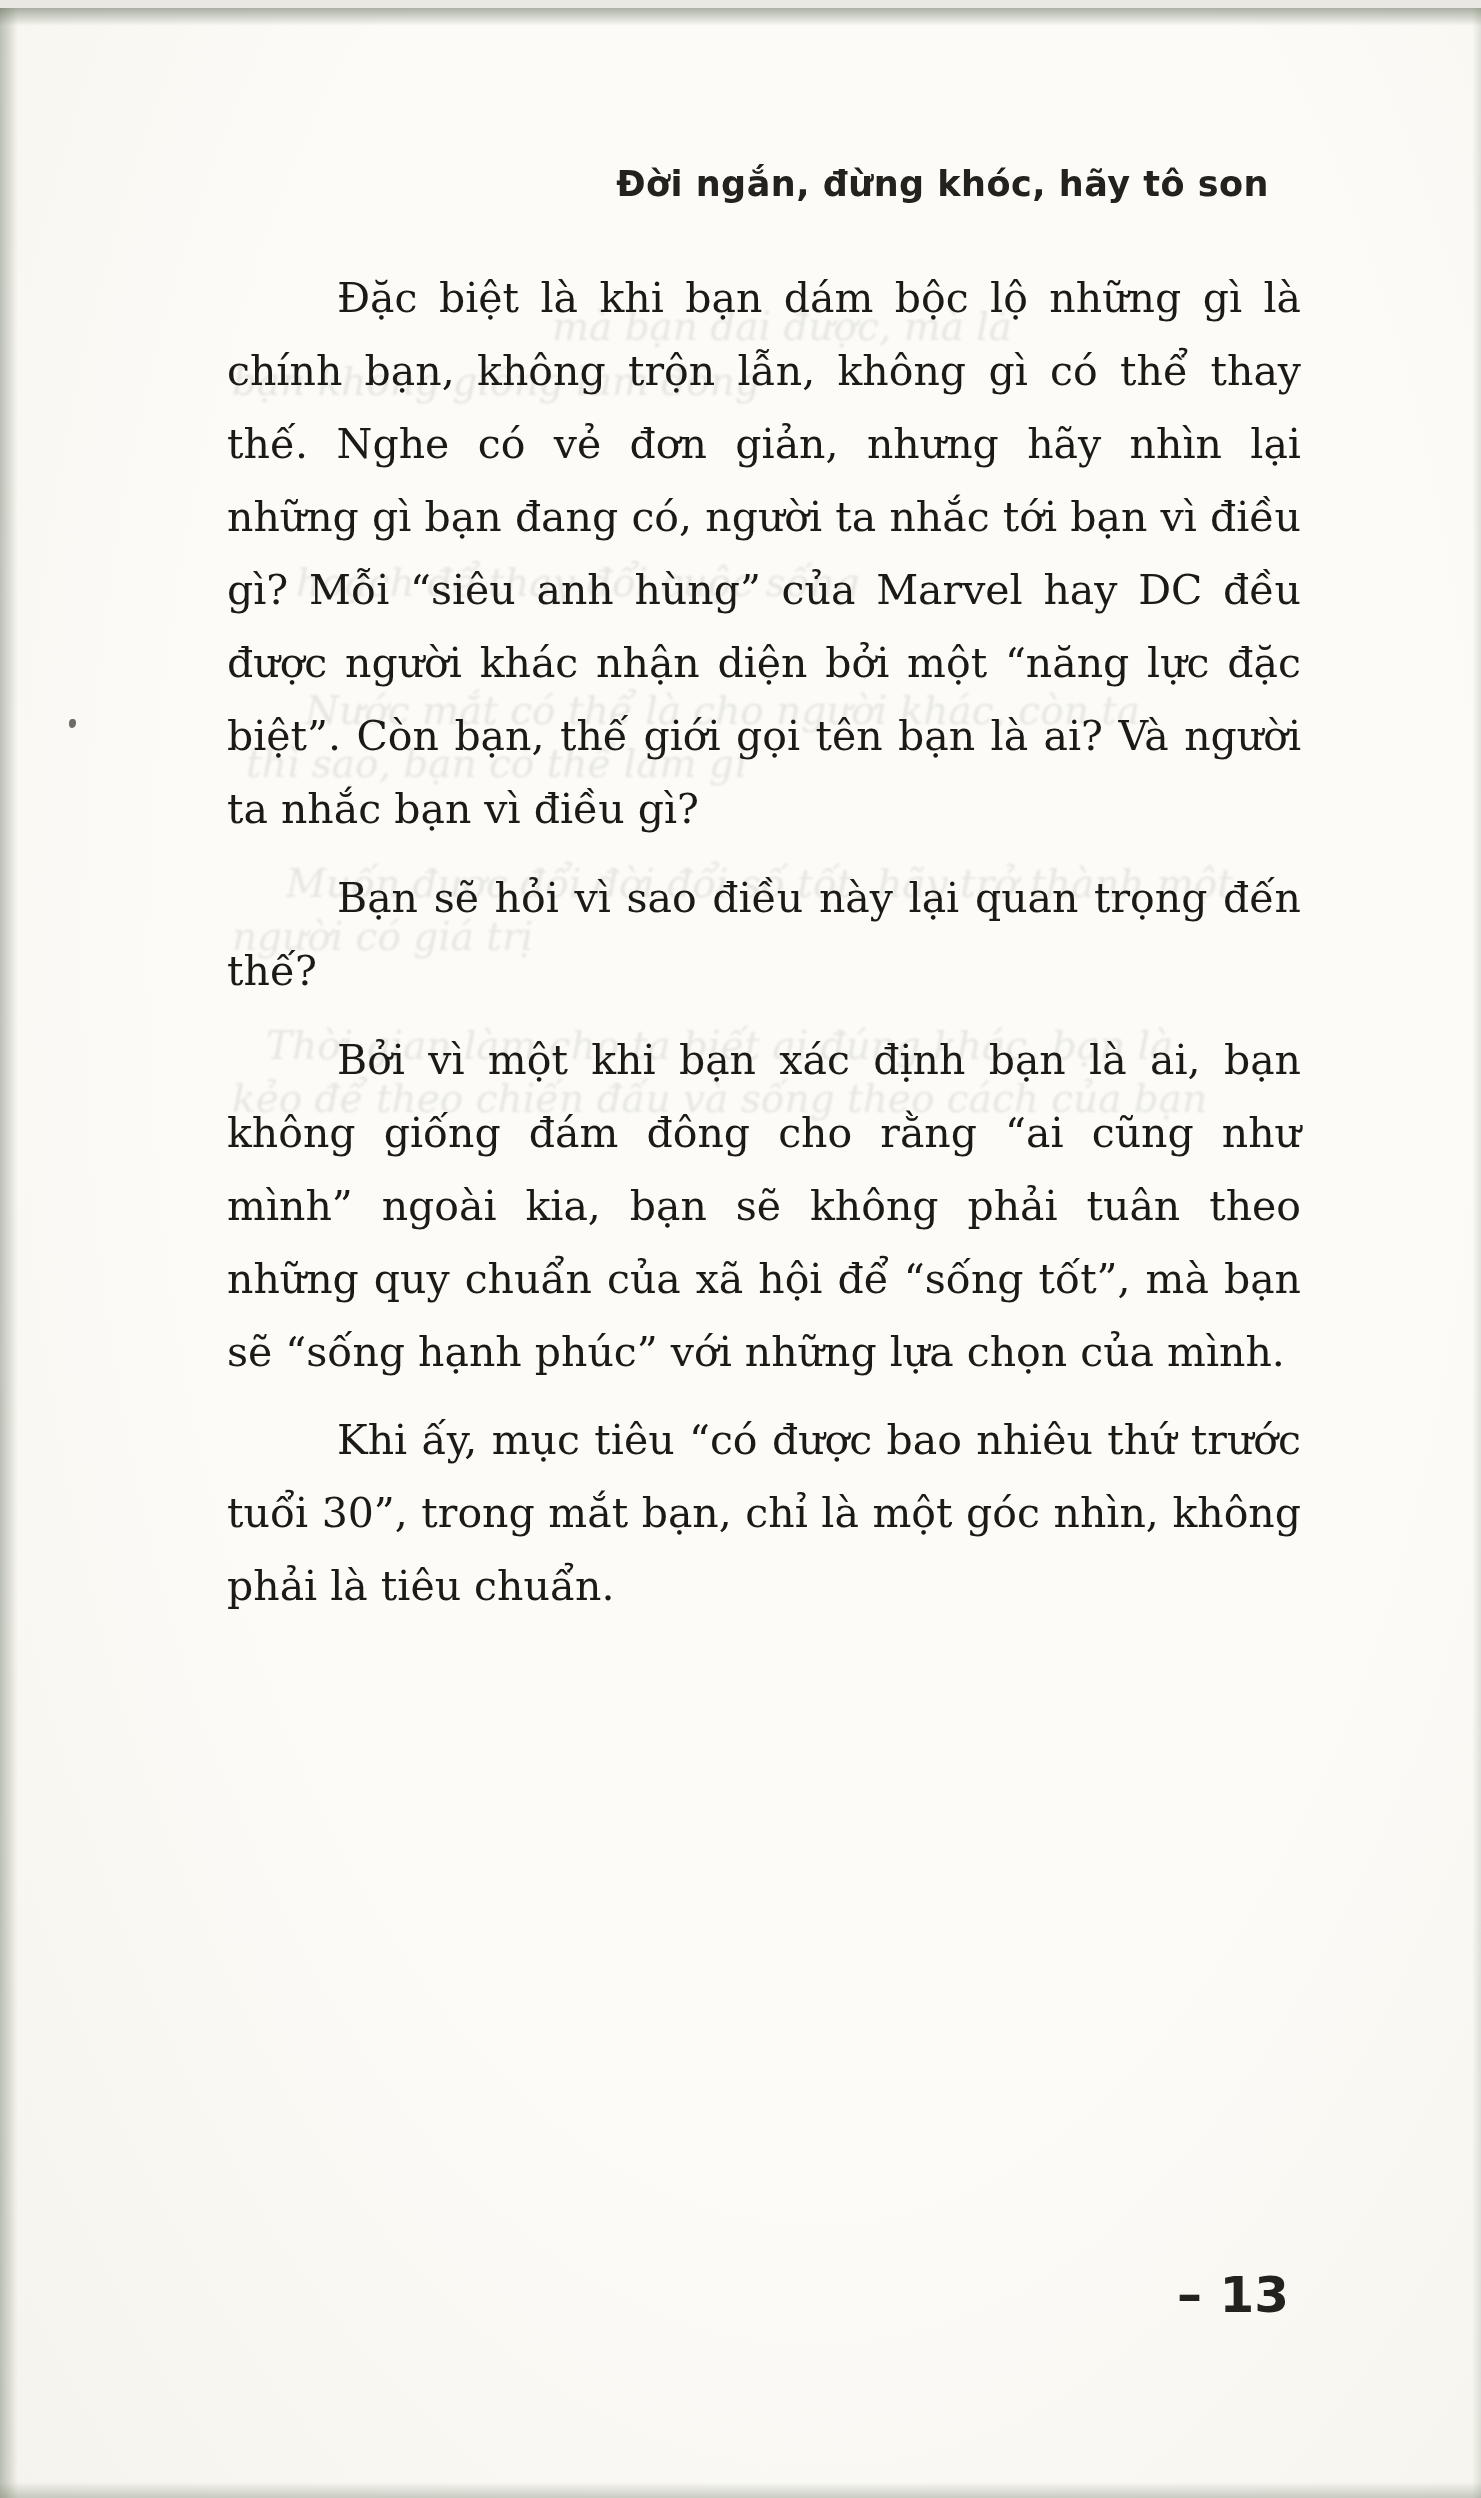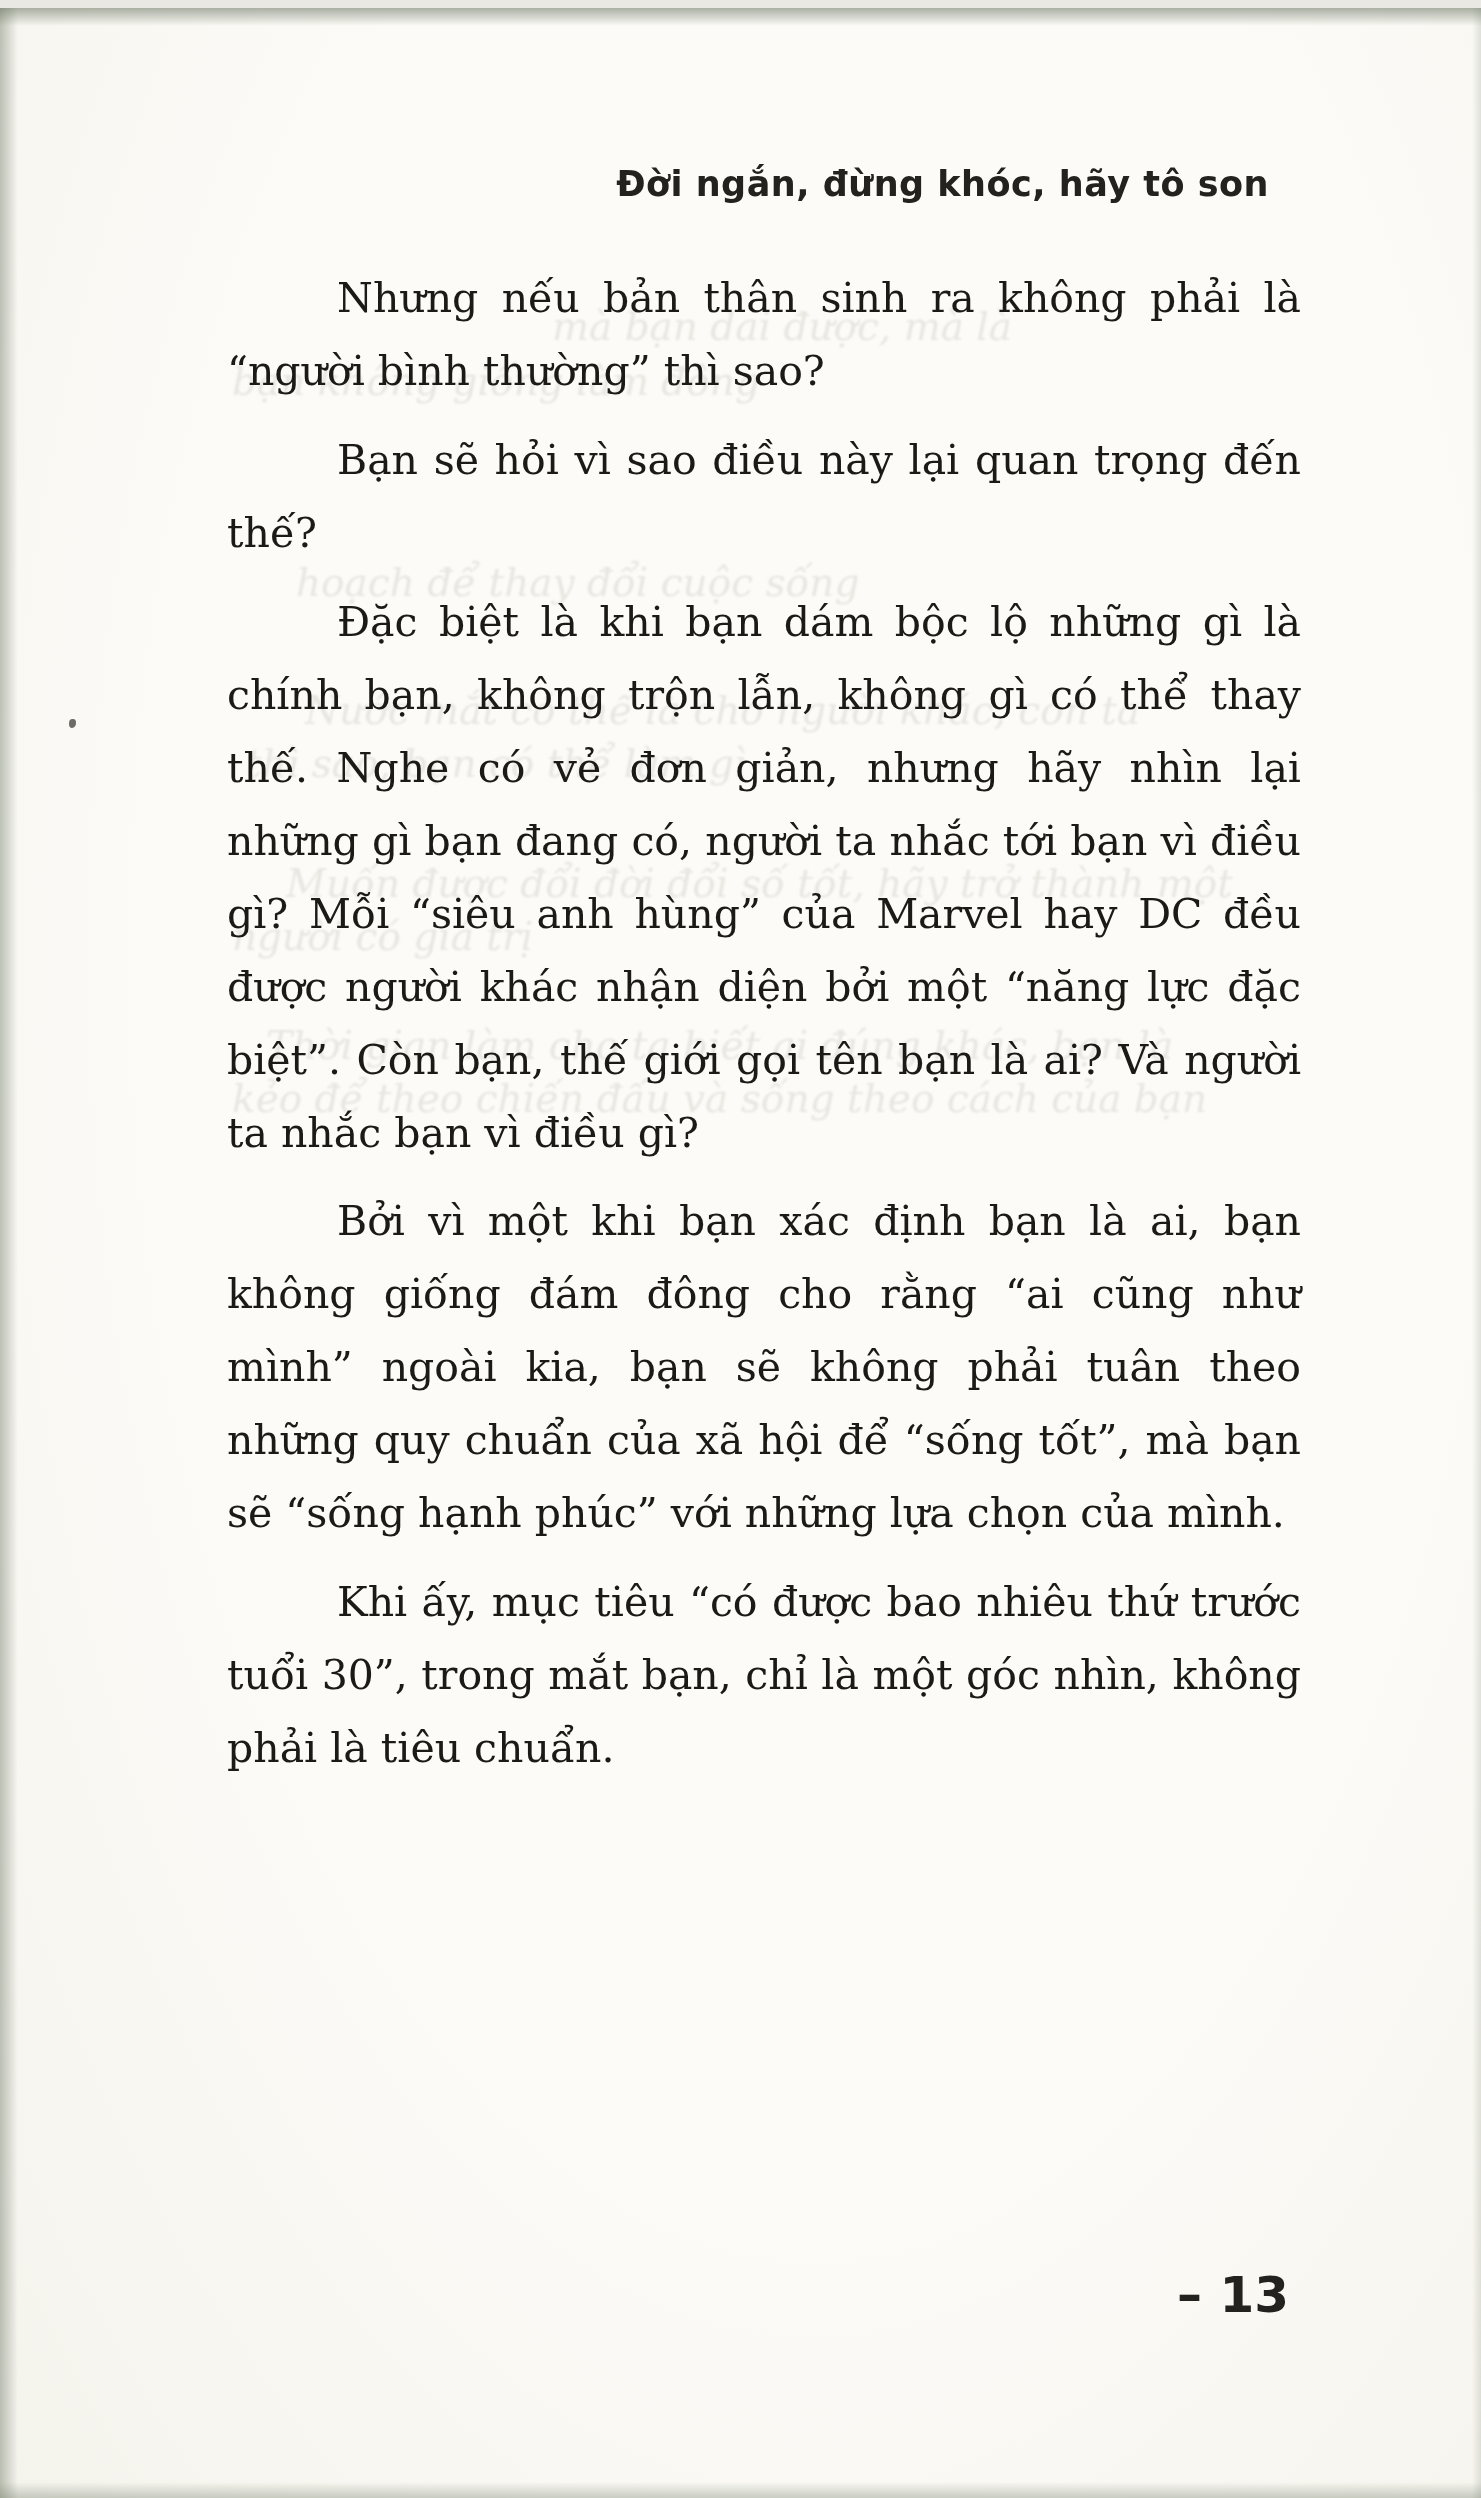--- a/index.html
+++ b/index.html
@@ -117,23 +117,22 @@
       <div class="ghost" style="left: 286px; top: 853px;">Muốn được đổi đời đổi số tốt, hãy trở thành một</div>
       <div class="ghost" style="left: 232px; top: 906px;">người có giá trị</div>
       <div class="ghost" style="left: 266px; top: 1015px;">Thời gian làm cho ta biết ai đúng khác, bạn là</div>
       <div class="ghost" style="left: 232px; top: 1068px;">kẻo để theo chiến đấu và sống theo cách của bạn</div>
     </div>
 
   <div class="body-layer">
     <div class="running-head">Đời ngắn, đừng khóc, hãy tô son</div>
 
     <div class="body-text">
-        <p class="para">Nhưng nếu bản thân sinh ra không phải là “người bình thường” thì sao?</p>
+        <p class="para">Đặc biệt là khi bạn dám bộc lộ những gì là chính bạn, không trộn lẫn, không gì có thể thay thế. Nghe có vẻ đơn giản, nhưng hãy nhìn lại những gì bạn đang có, người ta nhắc tới bạn vì điều gì? Mỗi “siêu anh hùng” của Marvel hay DC đều được người khác nhận diện bởi một “năng lực đặc biệt”. Còn bạn, thế giới gọi tên bạn là ai? Và người ta nhắc bạn vì điều gì?</p>
         <p class="para">Bạn sẽ hỏi vì sao điều này lại quan trọng đến thế?</p>
-        <p class="para">Đặc biệt là khi bạn dám bộc lộ những gì là chính bạn, không trộn lẫn, không gì có thể thay thế. Nghe có vẻ đơn giản, nhưng hãy nhìn lại những gì bạn đang có, người ta nhắc tới bạn vì điều gì? Mỗi “siêu anh hùng” của Marvel hay DC đều được người khác nhận diện bởi một “năng lực đặc biệt”. Còn bạn, thế giới gọi tên bạn là ai? Và người ta nhắc bạn vì điều gì?</p>
         <p class="para">Bởi vì một khi bạn xác định bạn là ai, bạn không giống đám đông cho rằng “ai cũng như mình” ngoài kia, bạn sẽ không phải tuân theo những quy chuẩn của xã hội để “sống tốt”, mà bạn sẽ “sống hạnh phúc” với những lựa chọn của mình.</p>
         <p class="para">Khi ấy, mục tiêu “có được bao nhiêu thứ trước tuổi 30”, trong mắt bạn, chỉ là một góc nhìn, không phải là tiêu chuẩn.</p>
       </div>
   </div>
 
   <div class="ink-speck"></div>
 
   <div class="page-number">– 13</div>
 
 </div>

